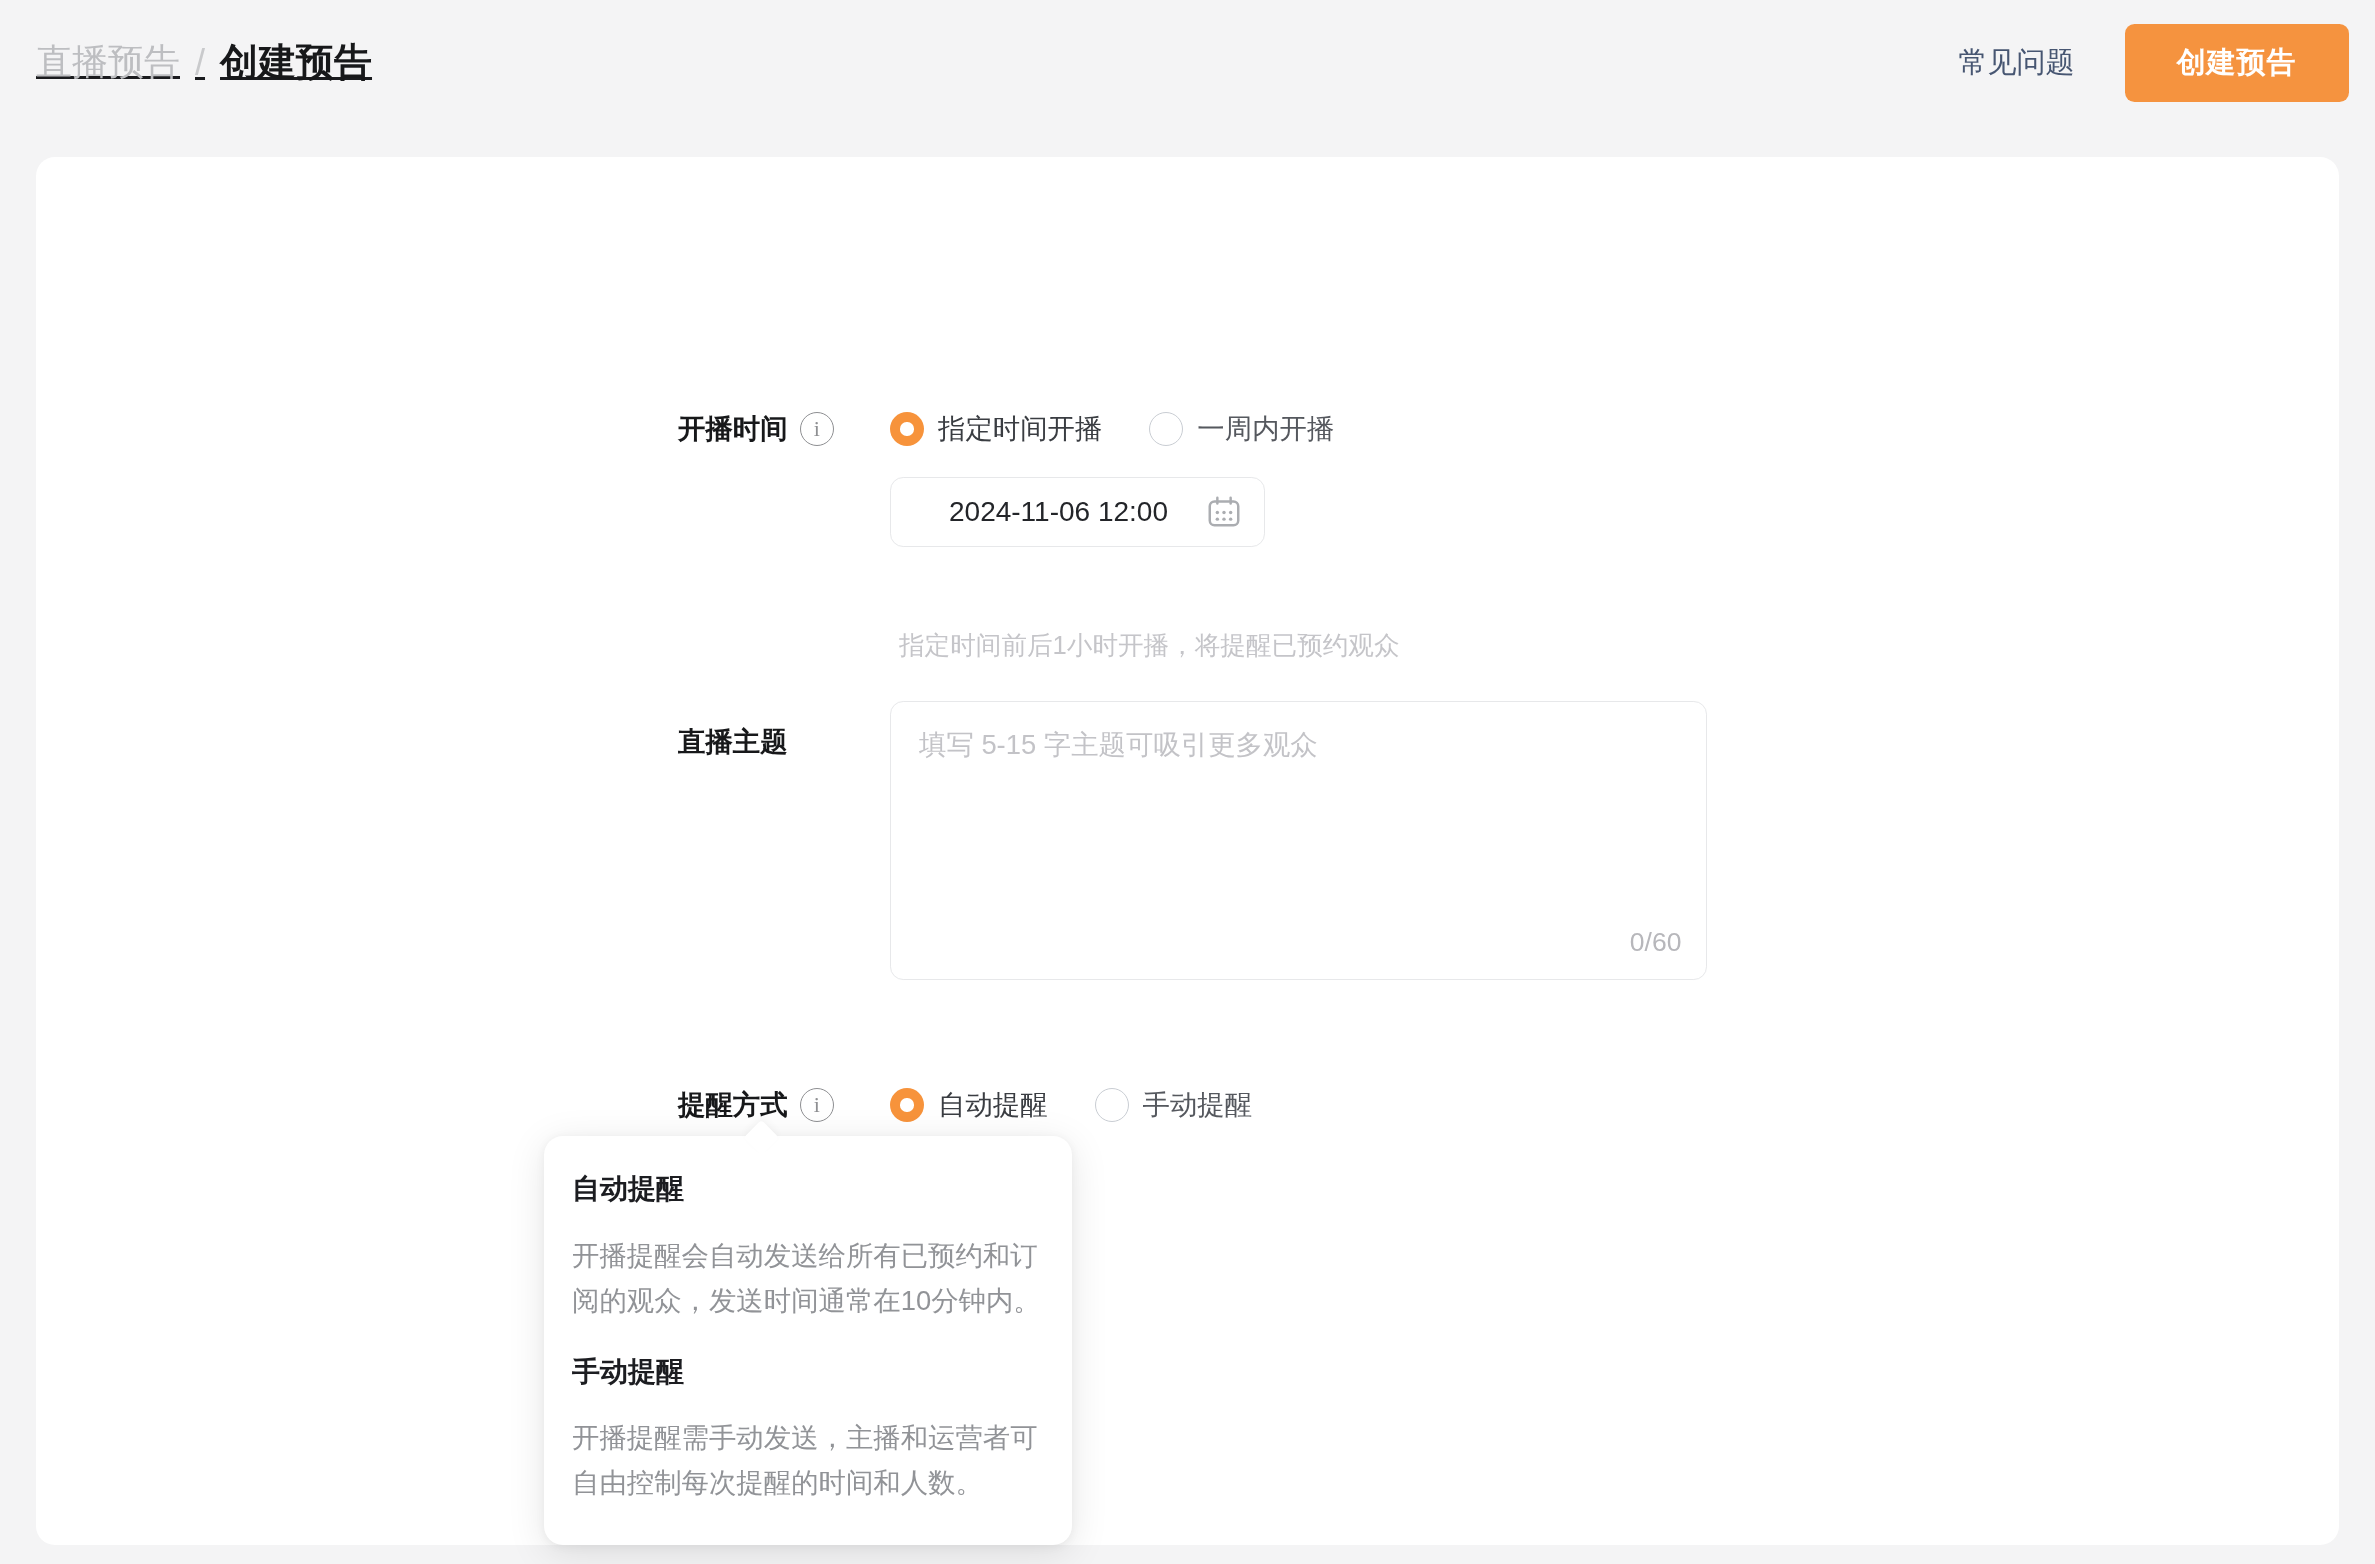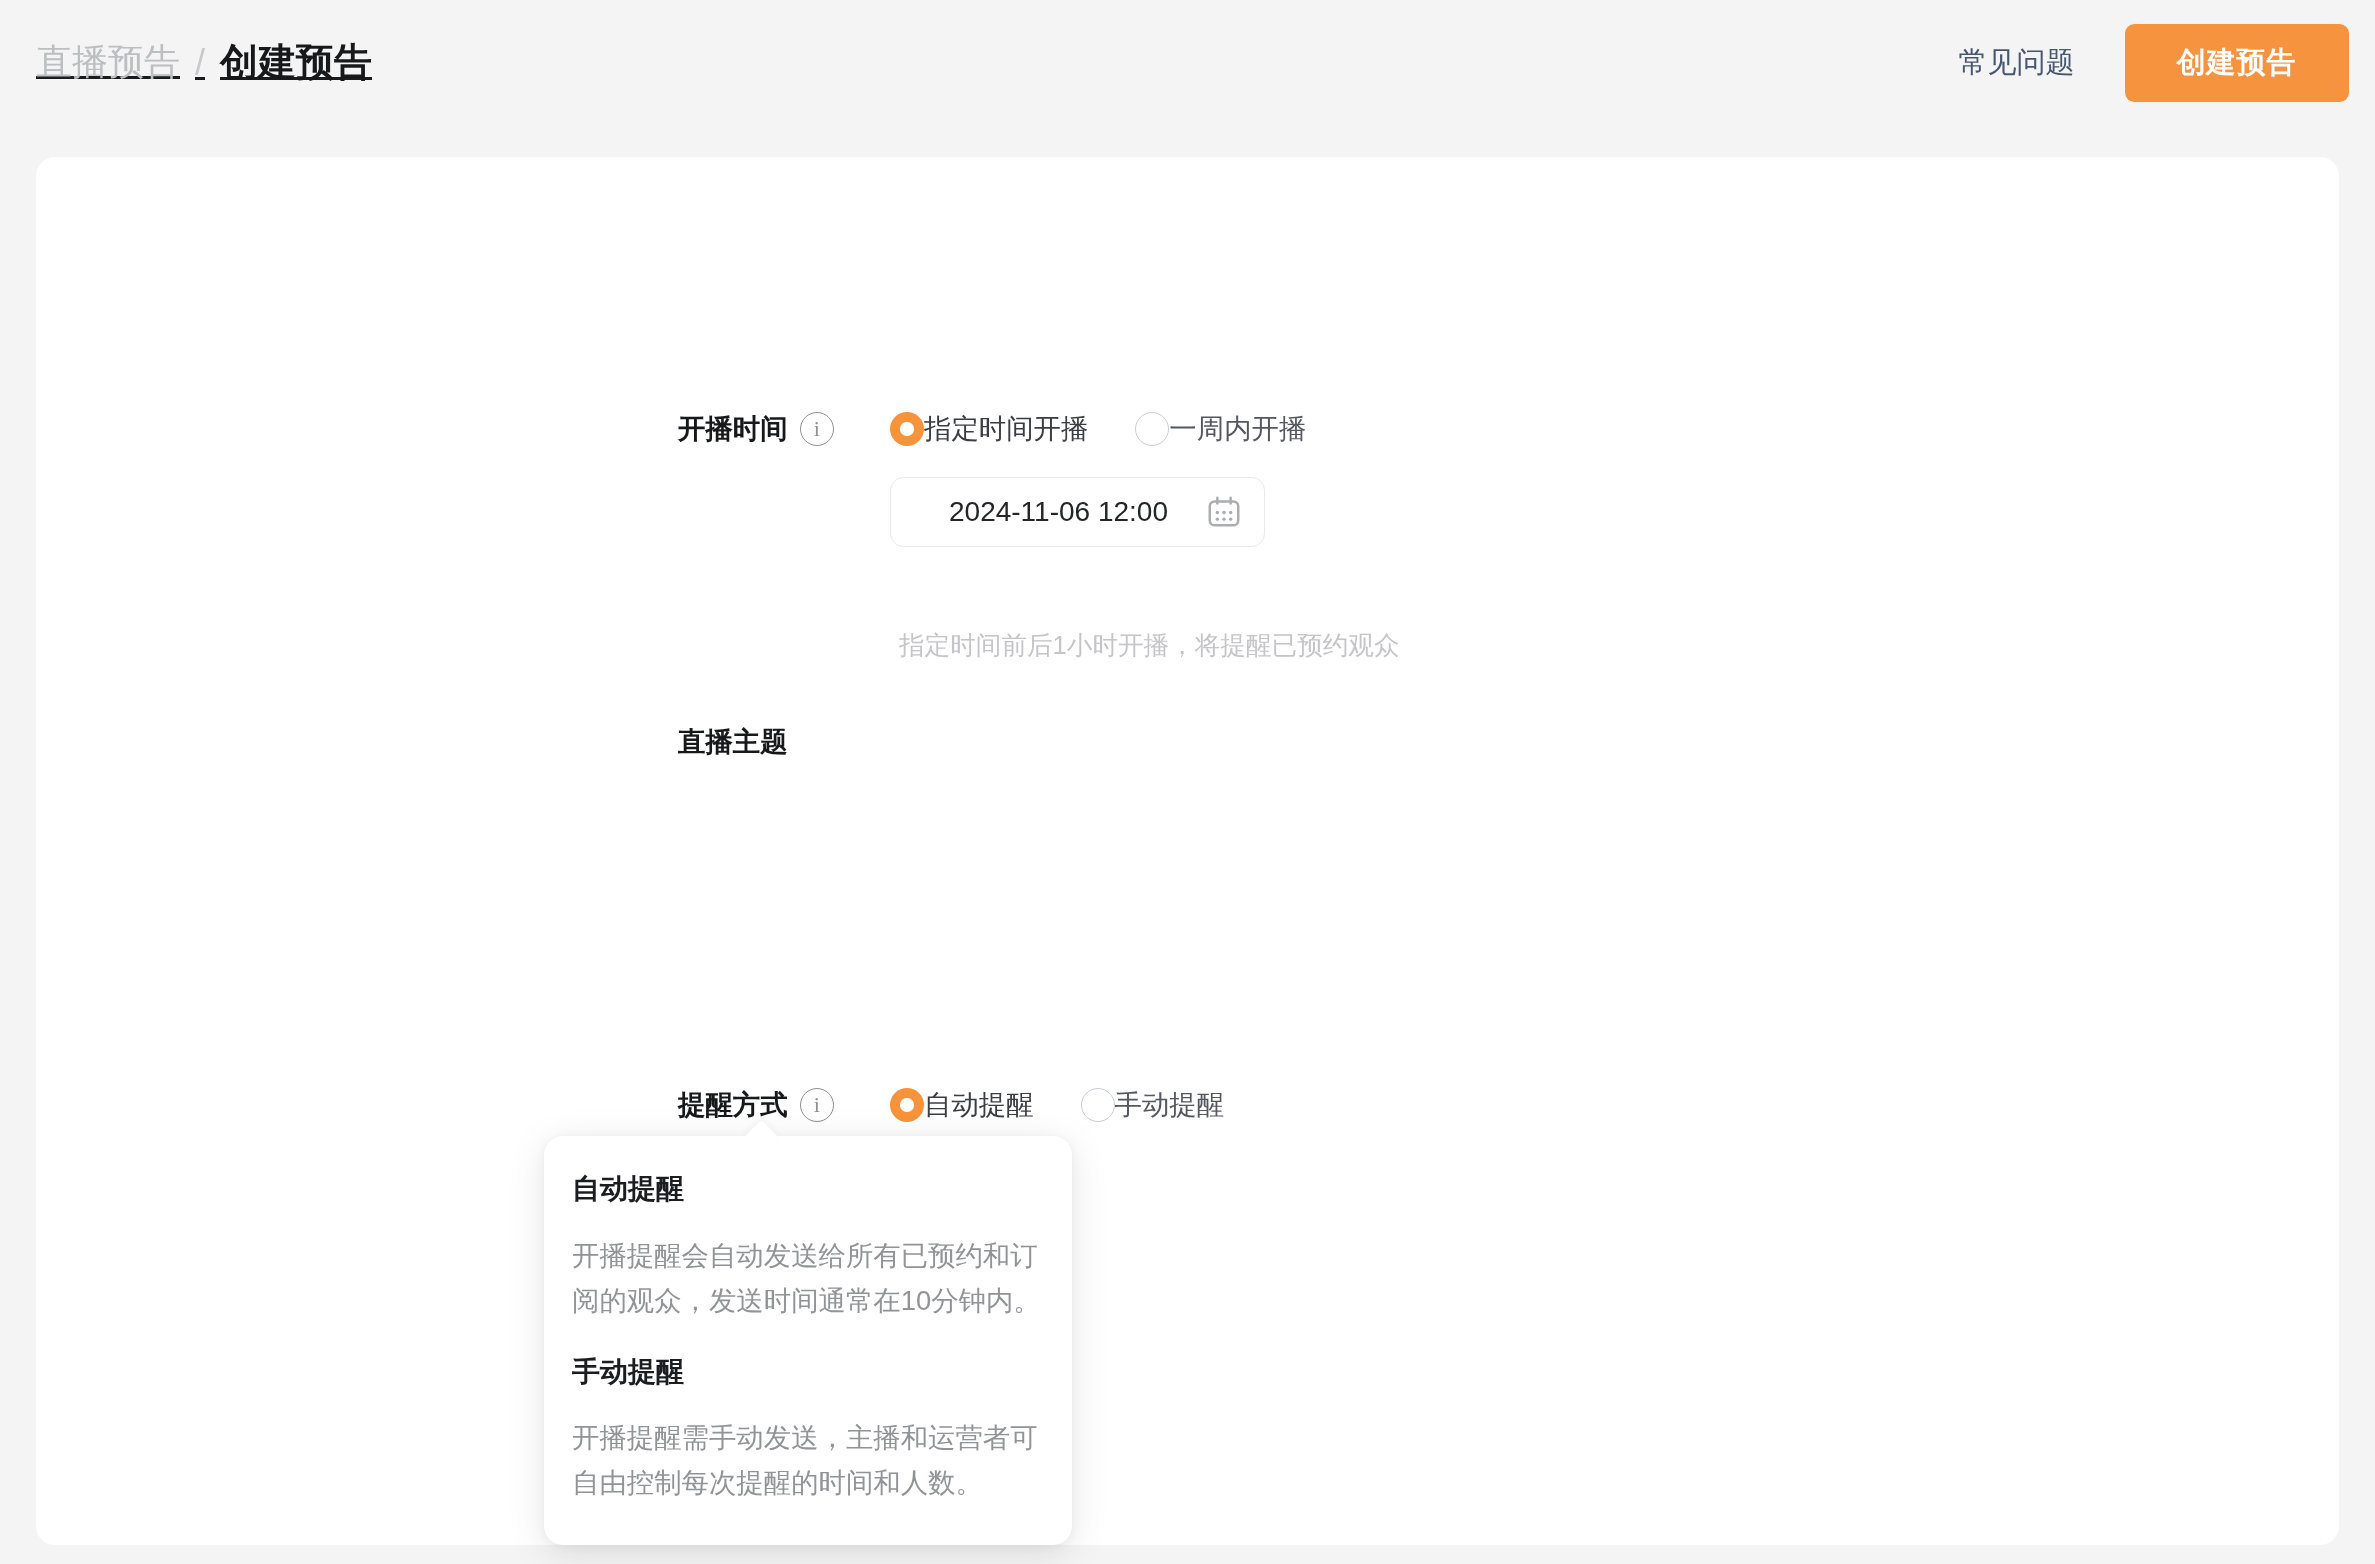--- a/index.html
+++ b/index.html
@@ -42,21 +42,21 @@
   .field-label { font-size:27.4px; font-weight:bold; color:#17181A; white-space:nowrap; }
   .info-icon {
     width:34px; height:34px; border-radius:50%;
     border:1.9px solid #8E8F92; color:#8E8F92;
     display:flex; align-items:center; justify-content:center;
     font-size:22px; line-height:1; cursor:pointer; flex:none;
     font-family:"Liberation Serif","DejaVu Serif",serif;
   }
 
   .radio-group { display:flex; align-items:center; }
-  .radio-option { display:flex; align-items:center; cursor:pointer; }
+  .radio-option { display:flex; align-items:center; gap:14px; cursor:pointer; }
   .radio-option + .radio-option { margin-left:47px; }
   .radio-dot { width:34px; height:34px; border-radius:50%; flex:none; position:relative; }
   .radio-dot.on { background:#F7933B; }
   .radio-dot.on::after {
     content:""; position:absolute; inset:10.4px; border-radius:50%; background:#FFFFFF;
   }
   .radio-dot.off { background:#FFFFFF; border:1.9px solid #C9CDD3; }
   .radio-label { font-size:27.4px; white-space:nowrap; }
   .radio-option.sel .radio-label { color:#3A3D42; }
   .radio-option.unsel .radio-label { color:#55585E; }
@@ -163,20 +163,24 @@
       <circle cx="27" cy="27.5" r="1.8" fill="#ABADB1"></circle>
     </svg>
   </div>
   <div class="helper-text">指定时间前后1小时开播，将提醒已预约观众</div>
 
   <div class="form-row row-topic">
     <div class="label-wrap">
       <span class="field-label">直播主题</span>
     </div>
   </div>
+  <div class="topic-box">
+    <textarea class="topic-textarea" placeholder="填写 5-15 字主题可吸引更多观众" style=""></textarea>
+    <span class="char-counter">0/60</span>
+  </div>
 
   <div class="form-row row-remind">
     <div class="label-wrap">
       <span class="field-label">提醒方式</span>
       <span class="info-icon">i</span>
     </div>
     <div class="radio-group">
       <div class="radio-option sel">
         <span class="radio-dot on"></span>
         <span class="radio-label">自动提醒</span>

